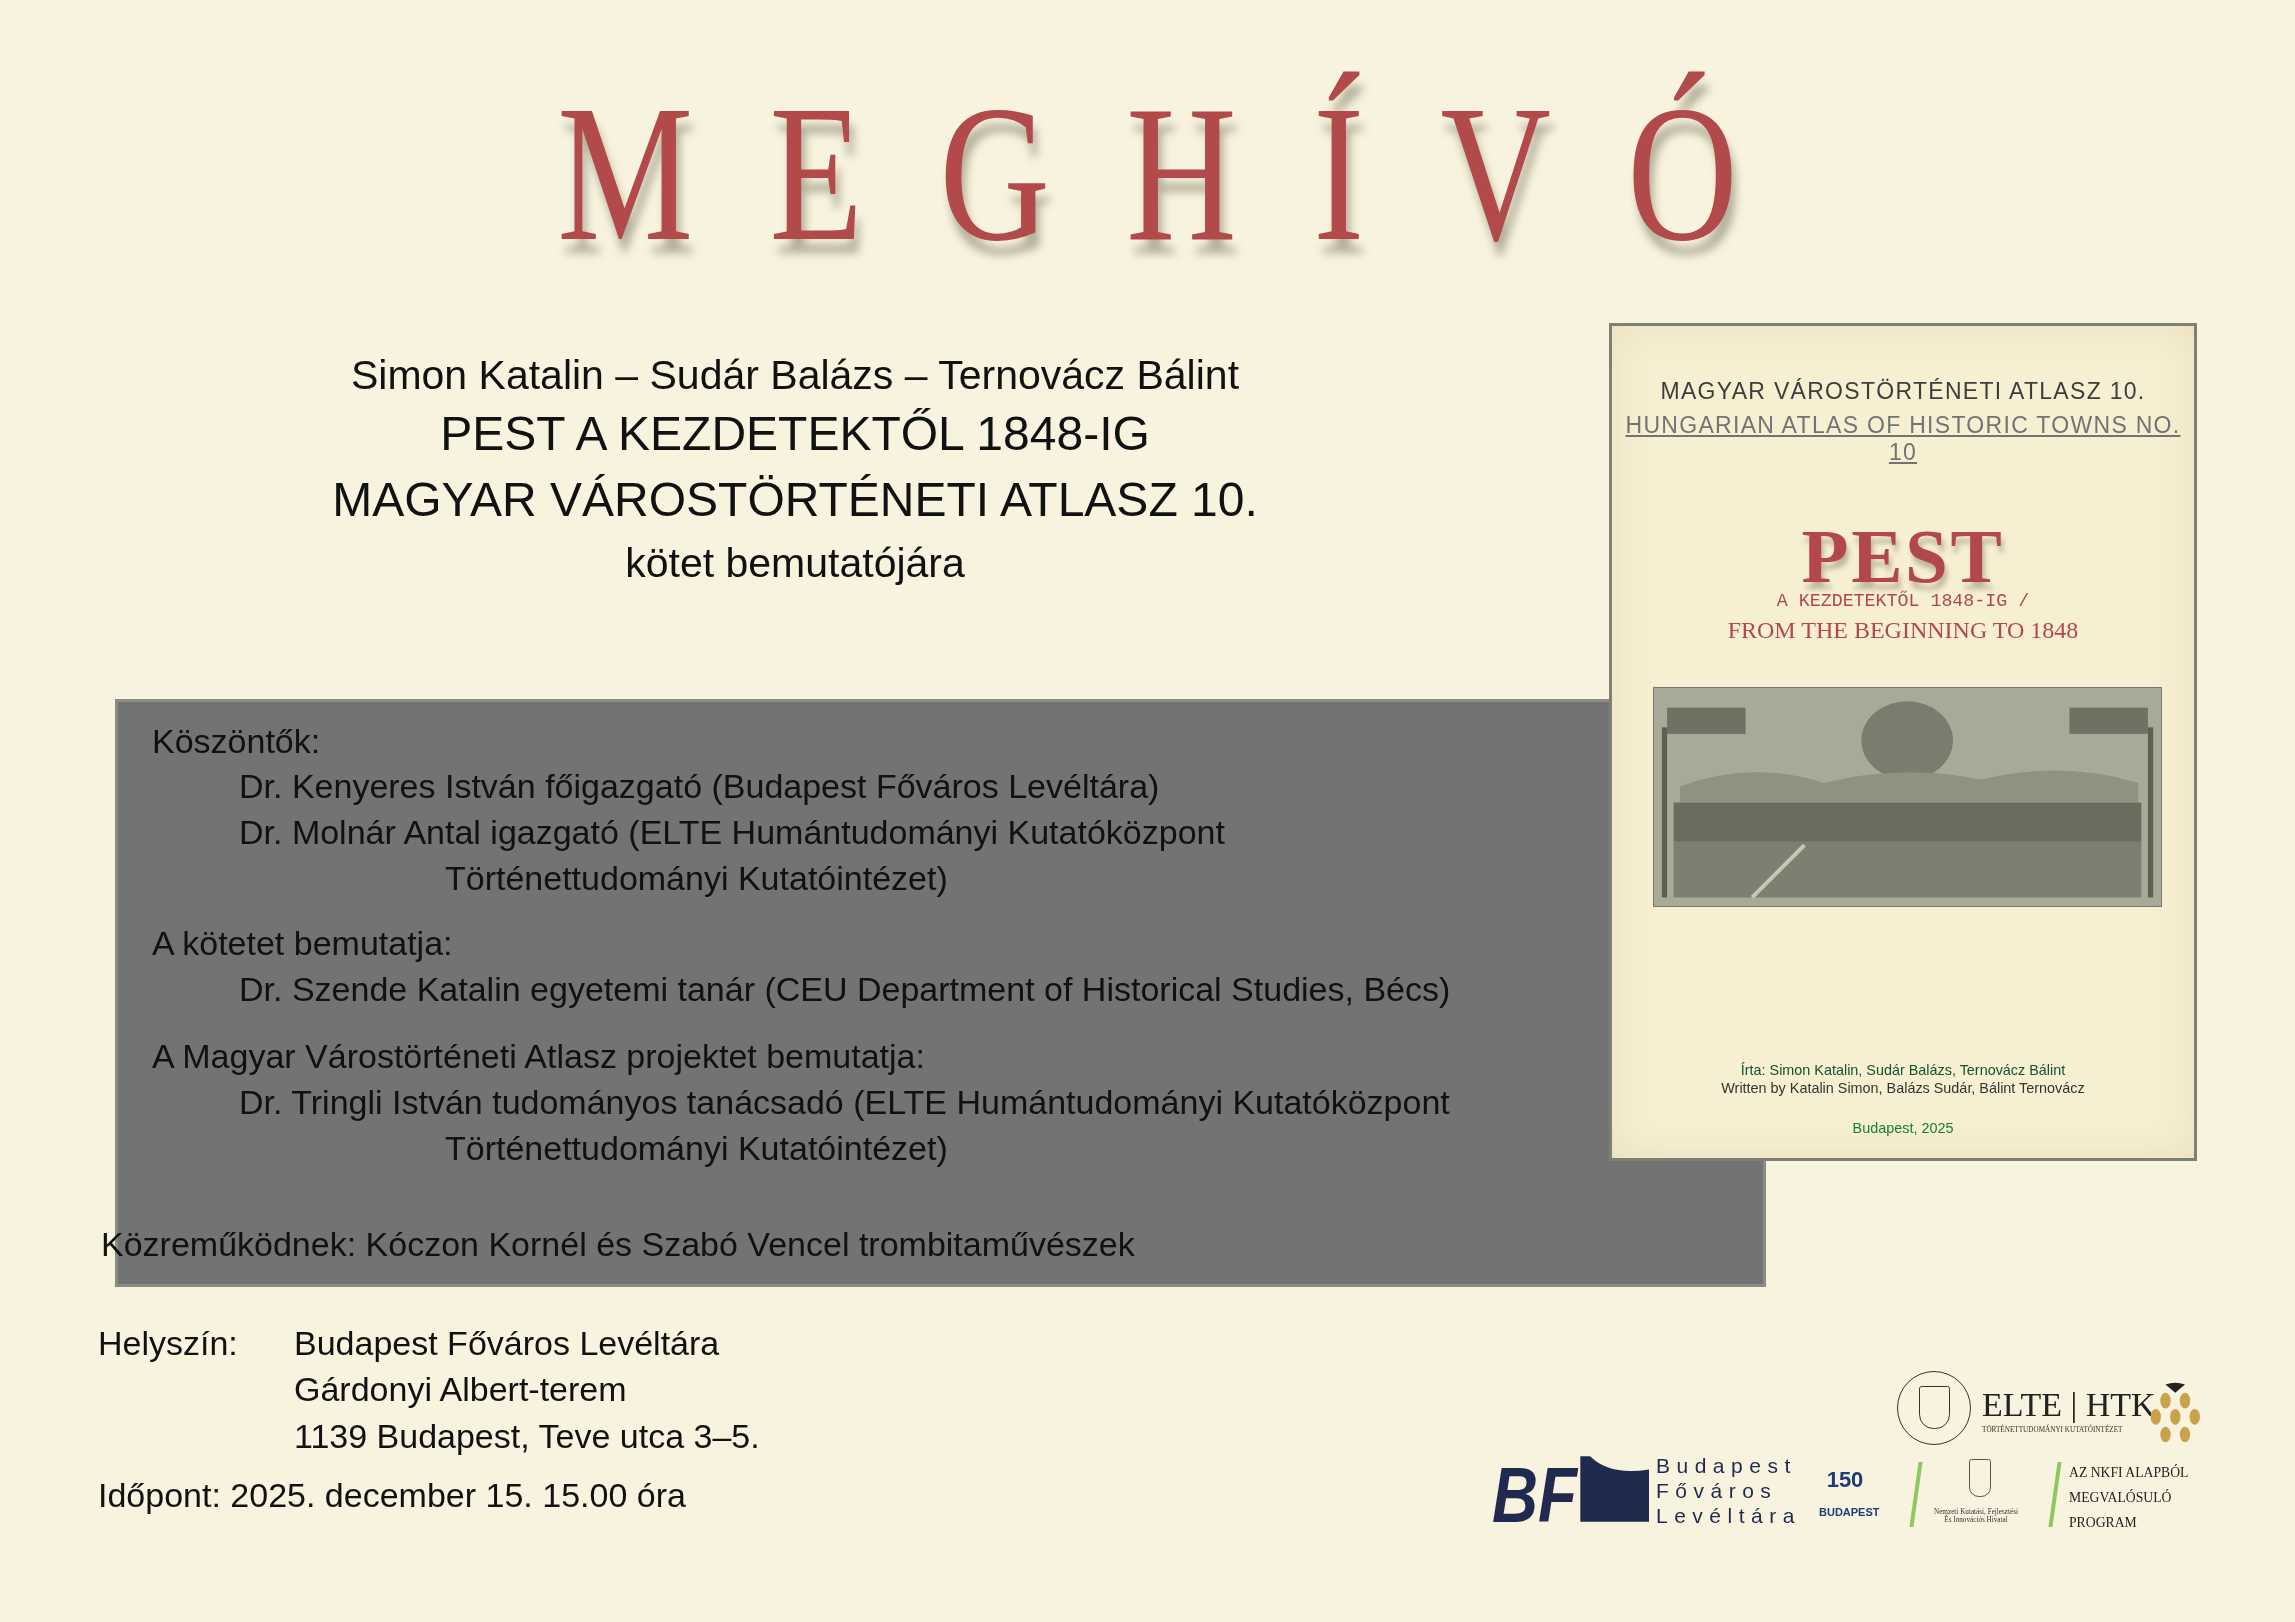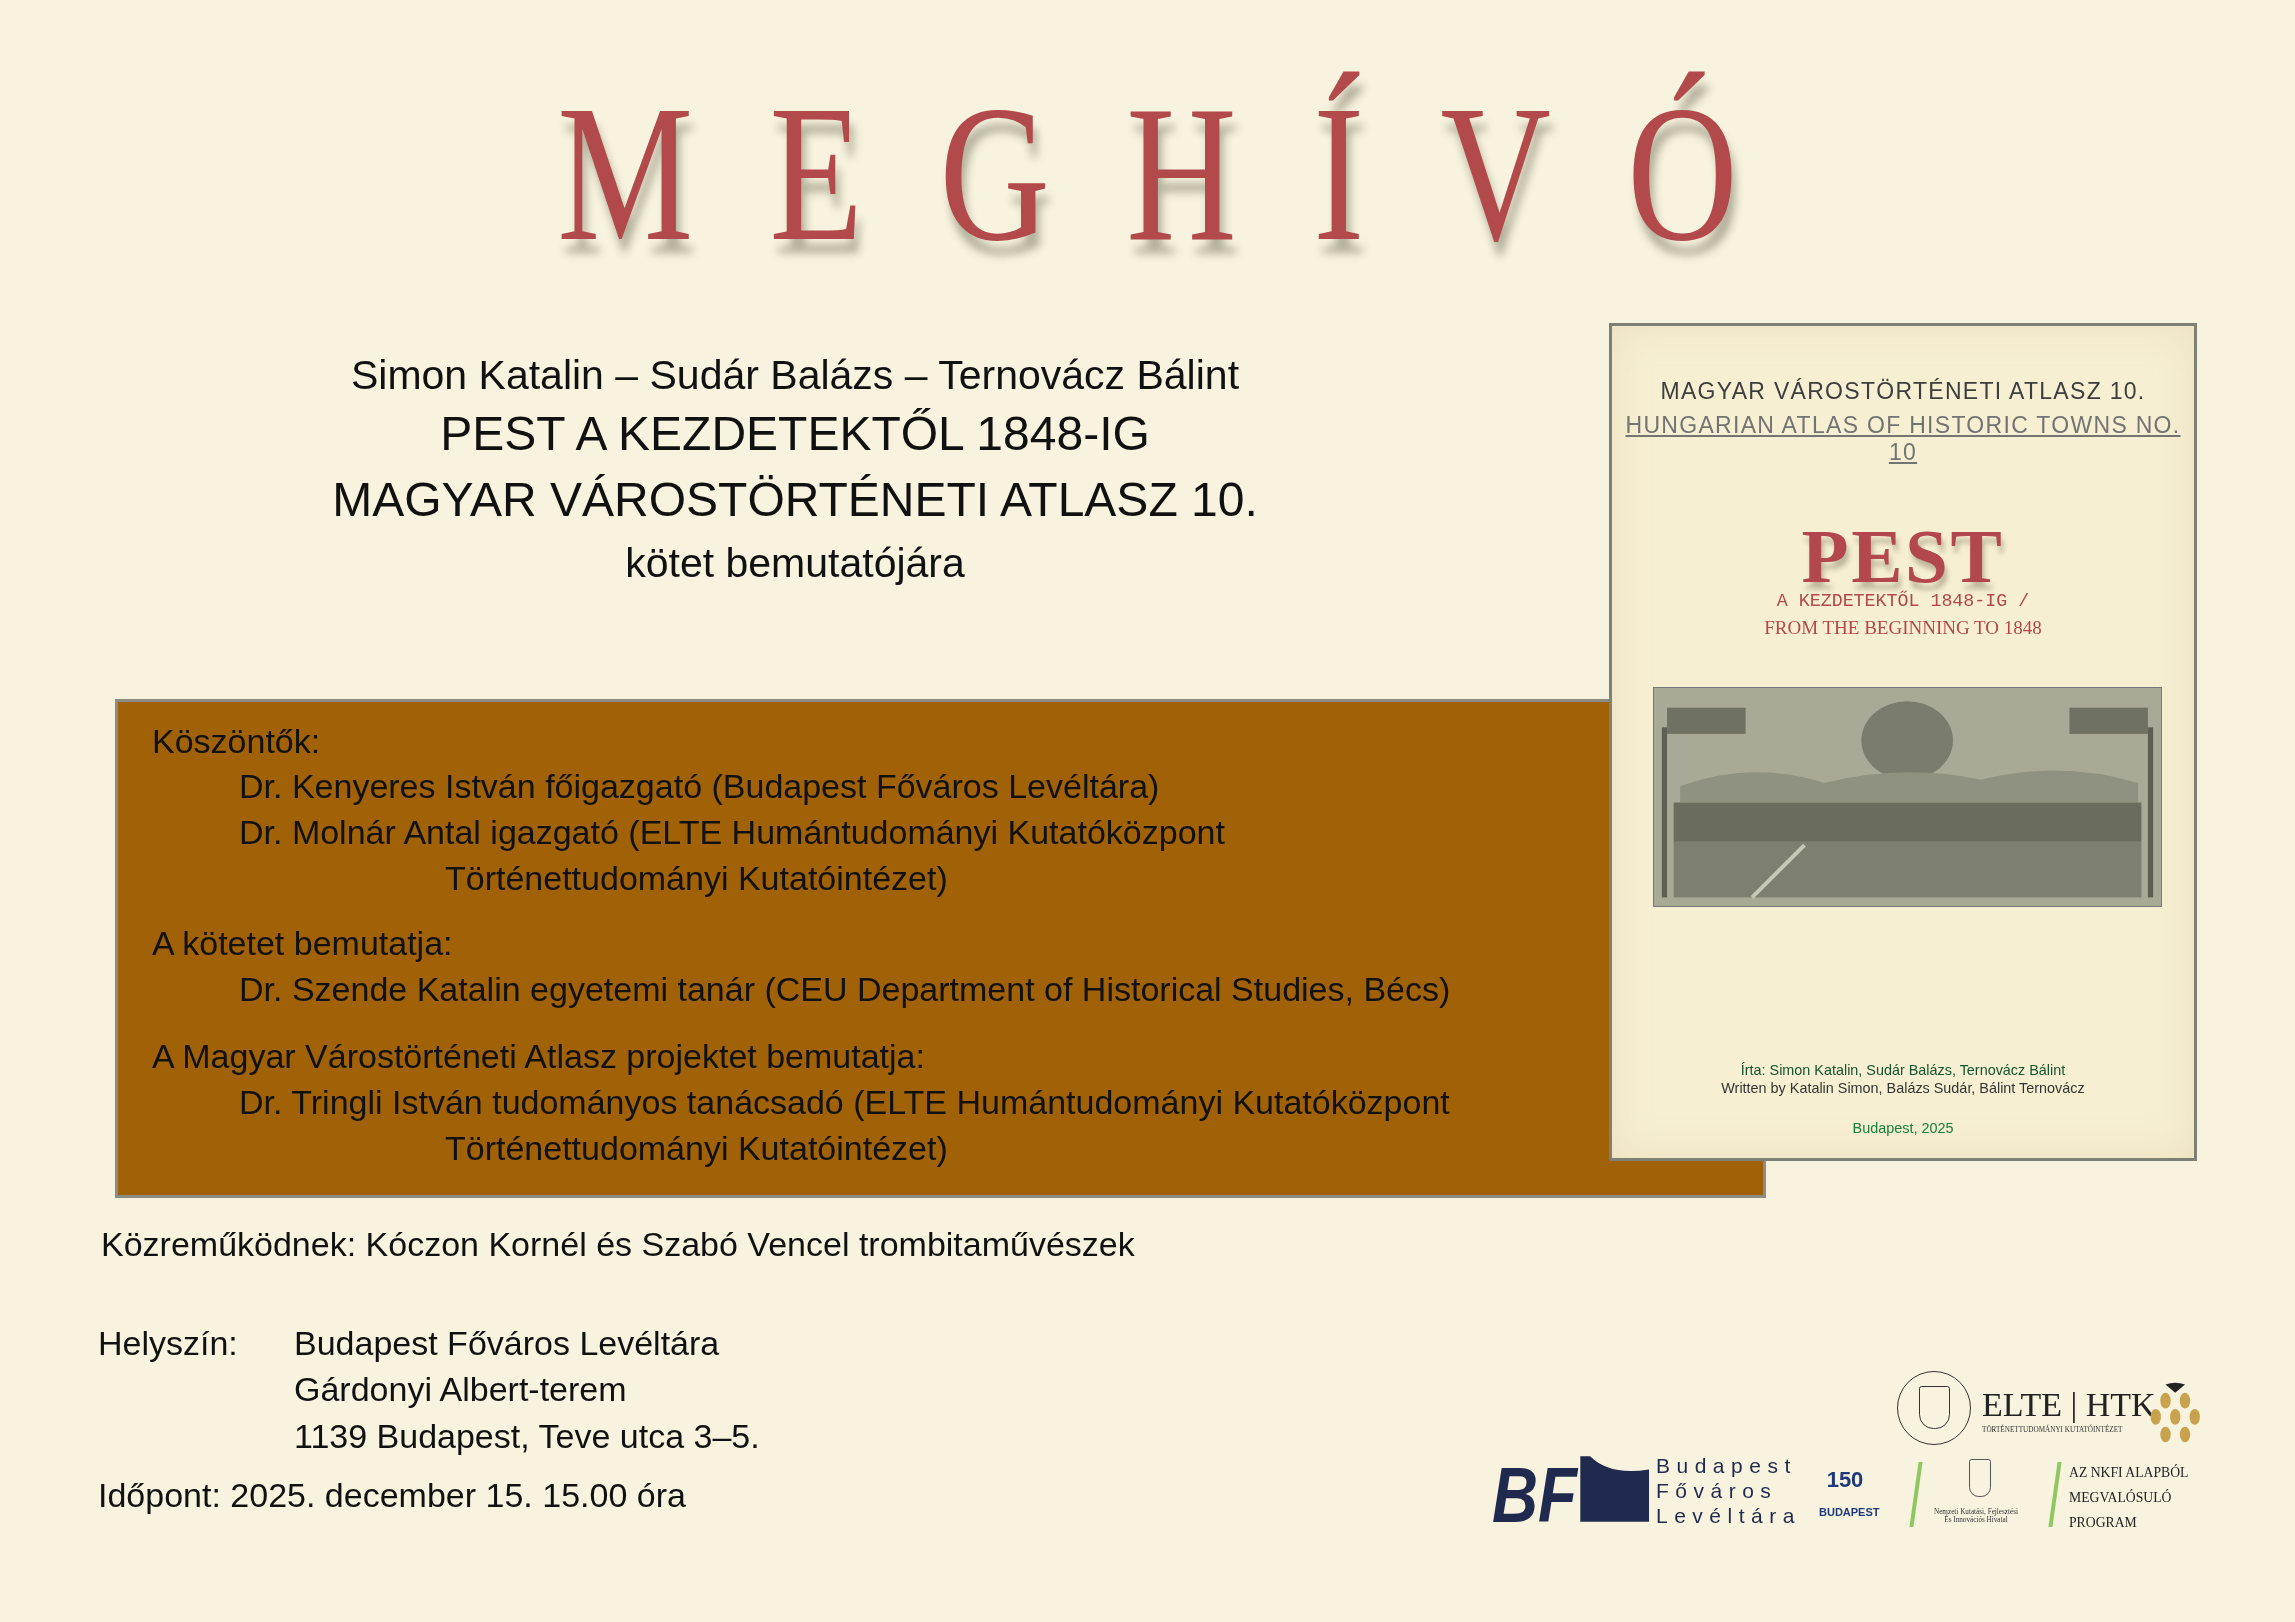--- a/index.html
+++ b/index.html
@@ -7,34 +7,34 @@
          font-family:"Liberation Sans", "DejaVu Sans", sans-serif; color:#111; }
   .abs { position:absolute; }
   #title { left:0; width:2295px; top:75px; text-align:center; font-family:"Liberation Serif", serif;
            font-size:196px; color:#b24a4b; letter-spacing:98px; text-indent:98px;
            transform:scaleX(0.78); text-shadow:5.2px 14.4px 9.2px rgba(90,90,70,0.45); line-height:1; }
   .center-block { left:183px; width:1224px; text-align:center; }
   #authors { top:352px; font-size:41px; }
   #book-title { top:406px; font-size:48px; }
   #series { top:472px; font-size:48px; }
   #subtitle { top:540px; font-size:41px; }
-  #program-box { left:115px; top:699px; width:1651px; height:499px; background:#a16207;
+  #program-box { left:115px; top:699px; width:1651px; height:588px; background:#737373;
                  border:3.3px solid #8c8c82; box-sizing:border-box; }
   .sec-head { position:absolute; left:34px; font-size:34px; }
   .item { position:absolute; left:121px; font-size:34px; }
   .cont { position:absolute; left:327px; font-size:34px; }
   #cover { left:1609px; top:323px; width:588px; height:838px; background:#f7efd2;
            border:3.3px solid #7e8074; box-sizing:border-box; box-shadow:inset 0 0 39px rgba(200,180,140,0.25); }
   .cov-c { position:absolute; left:0; width:100%; text-align:center; }
   #cov-series1 { top:52px; font-size:23px; color:#3d3d3d; letter-spacing:1.3px; }
   #cov-series2 { top:86px; font-size:23px; color:#737373; letter-spacing:1.3px;text-decoration:underline; }
   #cov-pest { top:186px; font-family:"Liberation Serif", serif; font-size:77px; color:#b2474d; font-weight:bold;
               letter-spacing:2.6px; text-shadow:2.6px 6.5px 5.2px rgba(90,80,60,0.35); }
   #cov-sub1 { top:265px; font-family:Liberation Mono, monospace; font-size:18.3px; color:#b2474d; }
-  #cov-sub2 { top:291px; font-family:"Liberation Serif", serif; font-size:19px; color:#b2474d; }
+  #cov-sub2 { top:291px; font-family:"Liberation Serif", serif; font-size:24px; color:#b2474d; }
   #cov-engraving { position:absolute; left:41px; top:361px; width:507px; height:218px; background:#a9ab98;
                    border:0.7px solid #777; overflow:hidden; }
   #cov-authors { top:736px; font-size:14.4px; color:#14532d; }
   #cov-authors-en { top:754px; font-size:14.4px; color:#333; }
   #cov-place { top:794px; font-size:14.4px; color:#15803d; }
   #contributors { left:101px; top:1225px; font-size:34px; }
   .info-label { font-size:34px; }
   #venue-label { left:98px; top:1324px; }
   .venue-line { left:294px; font-size:34px; }
   #date-line { left:98px; top:1476px; font-size:34px; }

